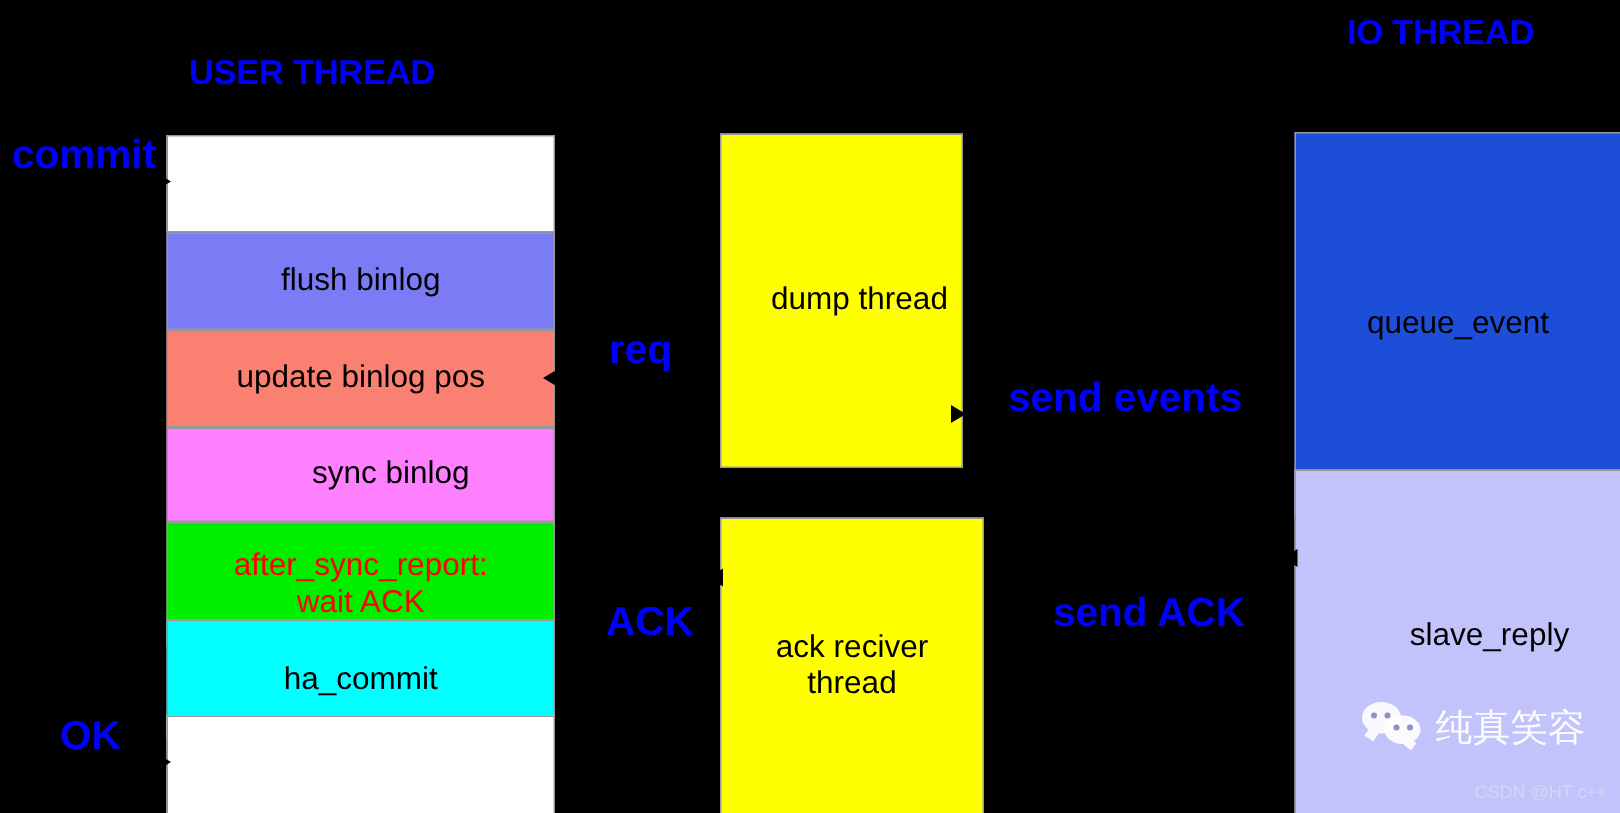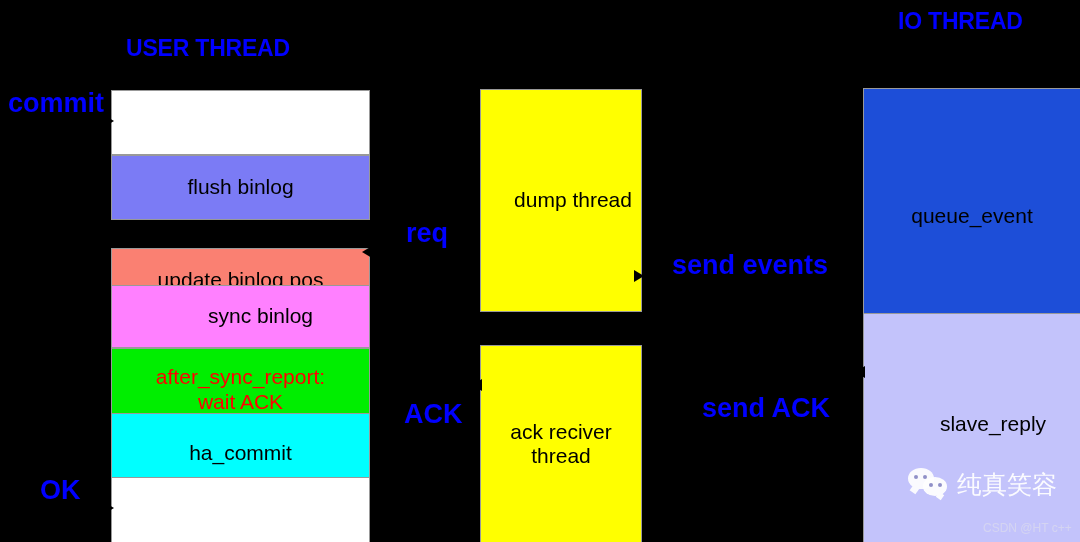--- a/index.html
+++ b/index.html
@@ -57,34 +57,34 @@
     line-height: 1.15;
   }
 
   
   .user-seg {
     left: 111px;
     width: 259px;
   }
   #seg-top        { top:  90px; height: 65px; background: #FFFFFF; }
   #seg-flush      { top: 155px; height: 65px; background: #7B7BF5; }
-  #seg-update     { top: 220px; height: 65px; background: #FA8072; margin-top: 28px; }
+  #seg-update     { top: 220px; height: 65px; background: #FA8072; }
   #seg-sync       { top: 285px; height: 63px; background: #FF80FF; padding-left: 40px; }
   #seg-aftersync  { top: 348px; height: 83px; background: #00EE00; color: #FF0000; }
   #seg-hacommit   { top: 413px; height: 80px; background: #00FFFF; }
   #seg-bottom     { top: 477px; height: 66px; background: #FFFFFF; }
 
   
   #box-dump {
     left: 480px; top: 89px; width: 162px; height: 223px;
     background: #FFFF00;
     padding-left: 24px;
   }
   #box-ackrecv {
-    left: 480px; top: 345px; width: 162px; height: 198px;
+    left: 480px; top: 345px; width: 176px; height: 198px;
     background: #FFFF00;
   }
 
   
   #box-queue {
     left: 863px; top: 88px; width: 218px; height: 256px;
     background: #1d4ed8;
   }
   #box-slave {
     left: 863px; top: 313px; width: 260px; height: 230px;

